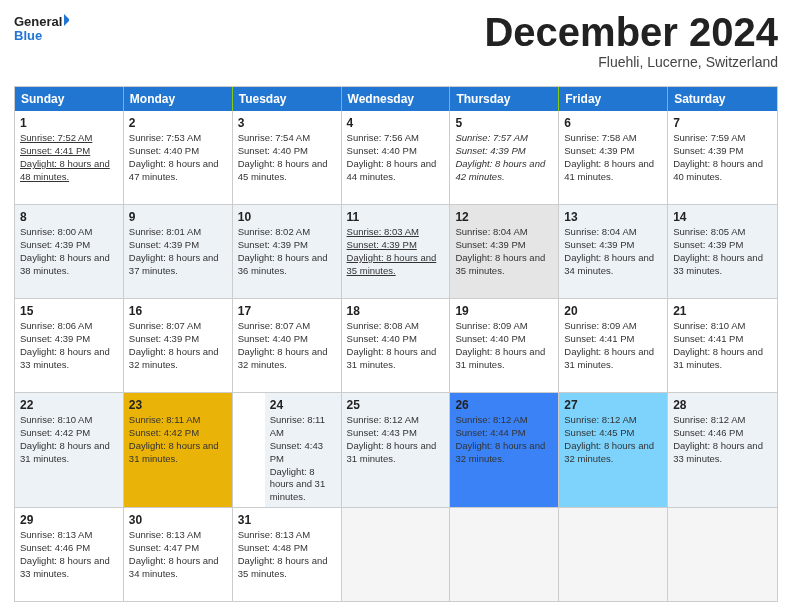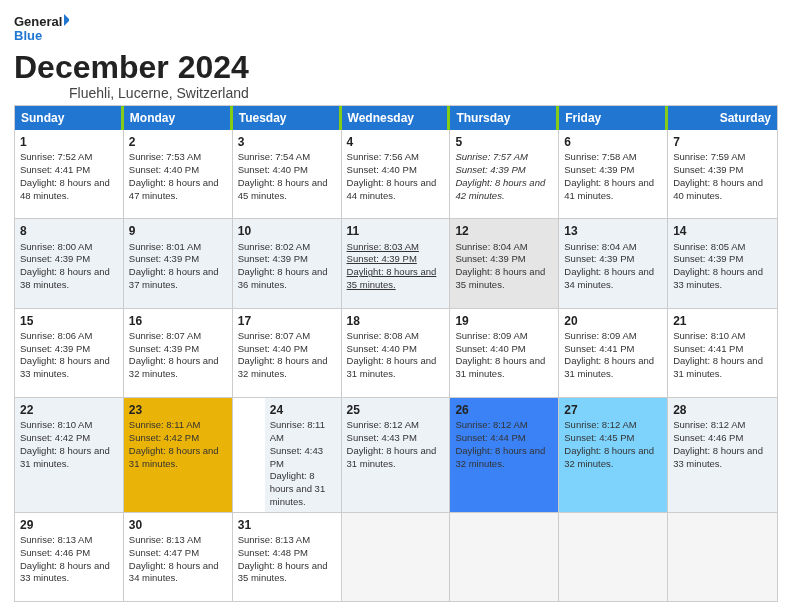--- a/index.html
+++ b/index.html
@@ -14,33 +14,32 @@
       width: 792px;
       height: 612px;
       padding: 10px 14px 10px 14px;
       display: flex;
       flex-direction: column;
     }
     .header {
       display: flex;
       justify-content: space-between;
       align-items: flex-start;
-      margin-bottom: 4px;
-      flex-direction: column;
+      margin-bottom: 16px;
     }
     .logo {
       display: flex;
       align-items: center;
       gap: 4px;
     }
     .title-block {
       text-align: right;
     }
     .month-title {
-      font-size: 32px;
+      font-size: 40px;
       font-weight: bold;
       color: #222;
       line-height: 1.1;
     }
     .location {
       font-size: 14px;
       color: #444;
     }
     .calendar {
       flex: 1;
@@ -51,24 +50,24 @@
     .cal-header-row {
       display: grid;
       grid-template-columns: repeat(7, 1fr);
       background: #2176d2;
     }
     .cal-header-cell {
       color: #fff;
       font-size: 12px;
       font-weight: bold;
       padding: 5px 6px;
-      border-right: 3px solid #84cc16;
+      border-right: 1px solid #84cc16;
       text-align: left;
     }
-    .cal-header-cell:last-child { border-right: none; text-align: right; }
+    .cal-header-cell:last-child { border-right: none; }
     .cal-body {
       flex: 1;
       display: flex;
       flex-direction: column;
     }
     .cal-row {
       display: grid;
       grid-template-columns: repeat(7, 1fr);
       flex: 1;
       border-top: 1px solid #ccc;
@@ -119,21 +118,21 @@
       <div class="cal-header-cell">Sunday</div>
       <div class="cal-header-cell">Monday</div>
       <div class="cal-header-cell">Tuesday</div>
       <div class="cal-header-cell">Wednesday</div>
       <div class="cal-header-cell">Thursday</div>
       <div class="cal-header-cell">Friday</div>
       <div class="cal-header-cell">Saturday</div>
     </div>
     <div class="cal-body" id="cal-body">
     <div class="cal-row">
-          <div class="cal-cell"><span class="day-num">1</span><span style="white-space: pre-line;">Sunrise: 7:52 AM
+          <div class="cal-cell"><span class="day-num">1</span><span style="white-space: pre-line; text-decoration: underline;">Sunrise: 7:52 AM
 Sunset: 4:41 PM
 Daylight: 8 hours and 48 minutes.</span></div>
           <div class="cal-cell"><span class="day-num">2</span><span style="white-space: pre-line;">Sunrise: 7:53 AM
 Sunset: 4:40 PM
 Daylight: 8 hours and 47 minutes.</span></div>
           <div class="cal-cell"><span class="day-num">3</span><span style="white-space: pre-line;">Sunrise: 7:54 AM
 Sunset: 4:40 PM
 Daylight: 8 hours and 45 minutes.</span></div>
           <div class="cal-cell"><span class="day-num">4</span><span style="white-space: pre-line;">Sunrise: 7:56 AM
 Sunset: 4:40 PM

